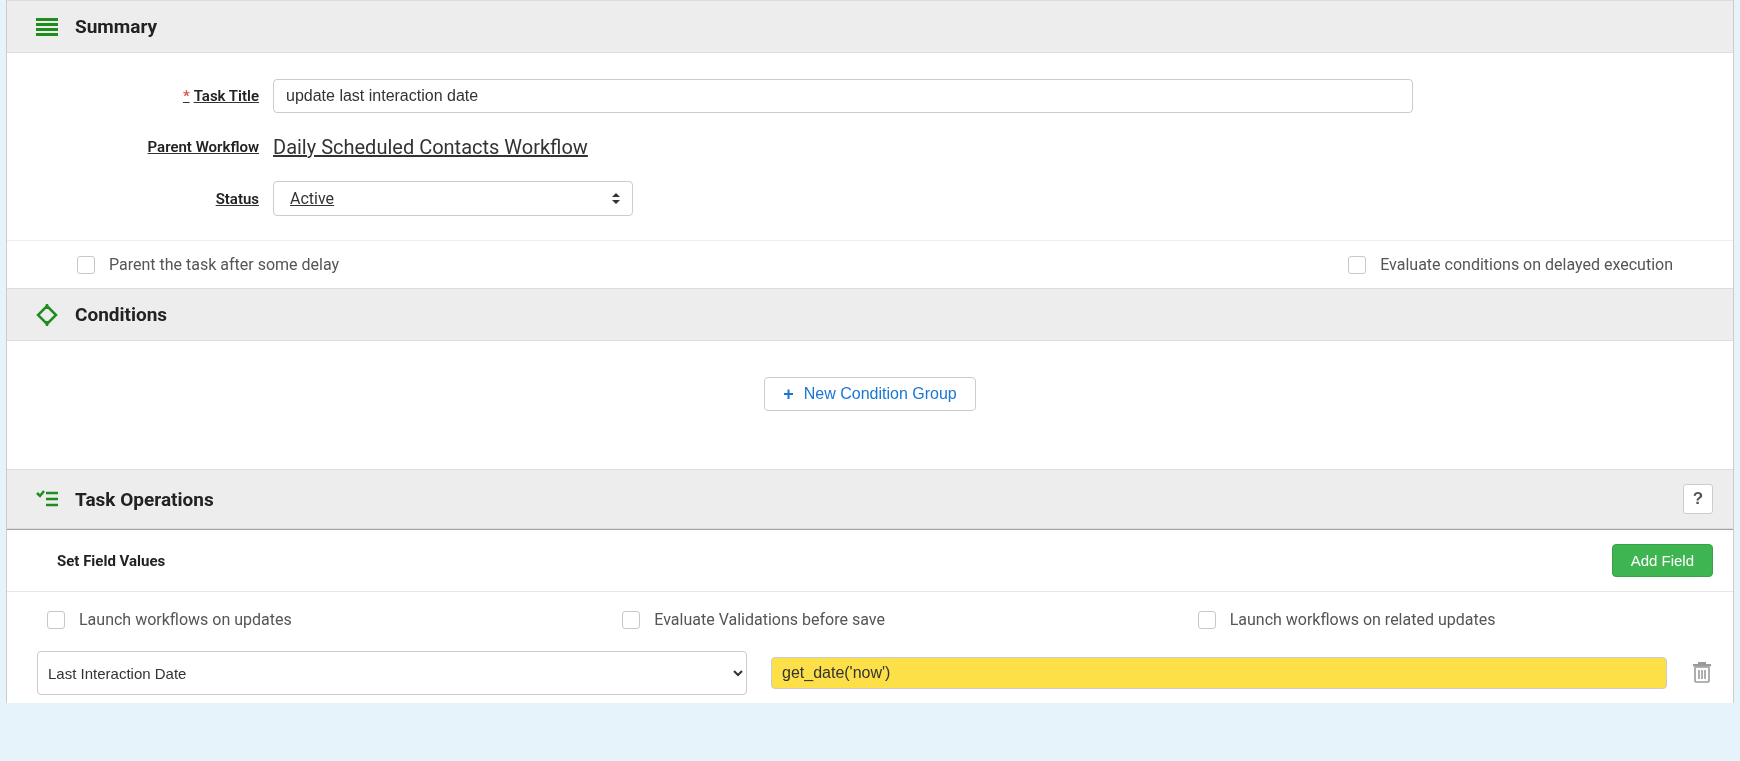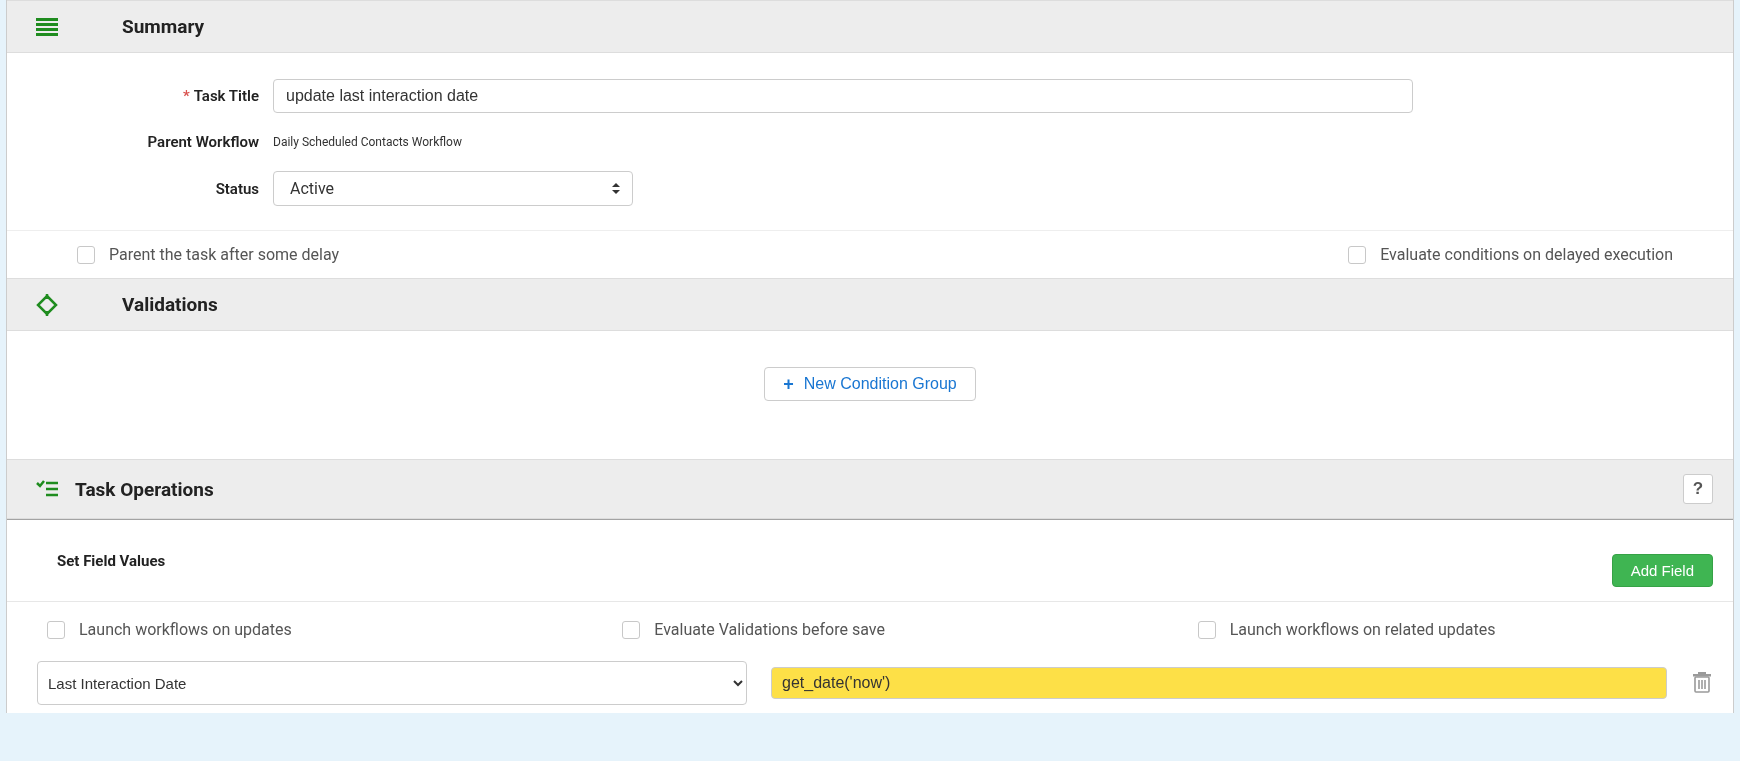--- a/index.html
+++ b/index.html
@@ -16,21 +16,20 @@
     border-left: 1px solid #ccc;
     border-right: 1px solid #ccc;
   }
   .section-header {
     background: #ededed;
     padding: 14px 20px 14px 28px;
     display: flex;
     align-items: center;
     border-top: 1px solid #ddd;
     border-bottom: 1px solid #ddd;
-    gap: 47px;
   }
   .section-header .icon {
     width: 24px;
     height: 20px;
     margin-right: 16px;
     display: inline-flex;
     align-items: center;
     justify-content: center;
   }
   .section-header h2 {
@@ -43,41 +42,41 @@
   .help-btn {
     background:#fff;
     border:1px solid #ccc;
     border-radius:3px;
     width:30px; height:30px;
     display:flex; align-items:center; justify-content:center;
     font-size:17px; font-weight:700; color:#555;
     cursor:pointer;
   }
   .section-body { padding: 16px 20px 18px 20px; background:#fff; }
-  .form-row { display:flex; align-items:center; margin: 10px 0 18px 0; }
+  .form-row { display:flex; align-items:center; margin: 10px 0 18px 0; text-decoration: underline; }
   .form-label {
     width: 246px;
     text-align: right;
     padding-right: 14px;
     font-size: 15px;
     font-weight: 600;
     color: #222;
   }
   .form-label .required { color:#d9534f; margin-right:4px; }
   .form-value { flex:1; }
   .text-input {
     width: 100%;
     max-width: 1140px;
     border: 1px solid #ccc;
     border-radius: 4px;
     padding: 7px 12px;
     font-size: 16px;
     color: #333;
   }
-  .readonly-text { color:#333; font-size:12px; padding:4px 0; }
+  .readonly-text { color:#333; font-size:20px; padding:4px 0; }
   .select {
     width: 360px;
     border:1px solid #ccc;
     border-radius:4px;
     padding:7px 28px 7px 16px;
     font-size:16px;
     color:#333;
     background:#fff;
     cursor:pointer;
     display:flex; align-items:center; justify-content:space-between;
@@ -122,21 +121,21 @@
     display:flex; justify-content:space-between; align-items:center;
     padding:14px 20px 14px 50px;
     border-top:1px solid #a3a3a3;
     border-bottom:1px solid #e7e7e7;
     background:#fff;
   }
   .subheader-title { font-size:15px; font-weight:700; color:#222; }
   .add-field-btn {
     background:#3fb552; color:#fff;
     border:1px solid #36a246; border-radius:4px;
-    padding:7px 18px; font-size:15px; cursor:pointer;margin-top:20px;
+    padding:7px 18px; font-size:15px; cursor:pointer;
   }
   .ops-checkbox-row {
     display:flex; padding:18px 40px 18px 40px; gap:80px; background:#fff;
   }
   .ops-checkbox-row .cb-item { flex:1; }
   .field-row {
     display:flex; align-items:center; gap:24px;
     padding:4px 20px 8px 30px; background:#fff;
   }
   .native-select {
@@ -211,21 +210,21 @@
   </div>
 
   <div class="section-header">
     <span class="icon">
       <svg width="22" height="22" viewBox="0 0 22 22">
         <polygon points="11,2 20,11 11,20 2,11" fill="none" stroke="#1f8c1f" stroke-width="2.5"></polygon>
         <line x1="11" y1="0" x2="11" y2="5" stroke="#1f8c1f" stroke-width="2.5"></line>
         <line x1="11" y1="17" x2="11" y2="22" stroke="#1f8c1f" stroke-width="2.5"></line>
       </svg>
     </span>
-    <h2>Validations</h2>
+    <h2>Conditions</h2>
   </div>
 
   <div class="conditions-body">
     <button class="new-cond-btn">
       <span class="plus">+</span>
       <span>New Condition Group</span>
     </button>
   </div>
 
   <div class="section-header task-ops-header">

